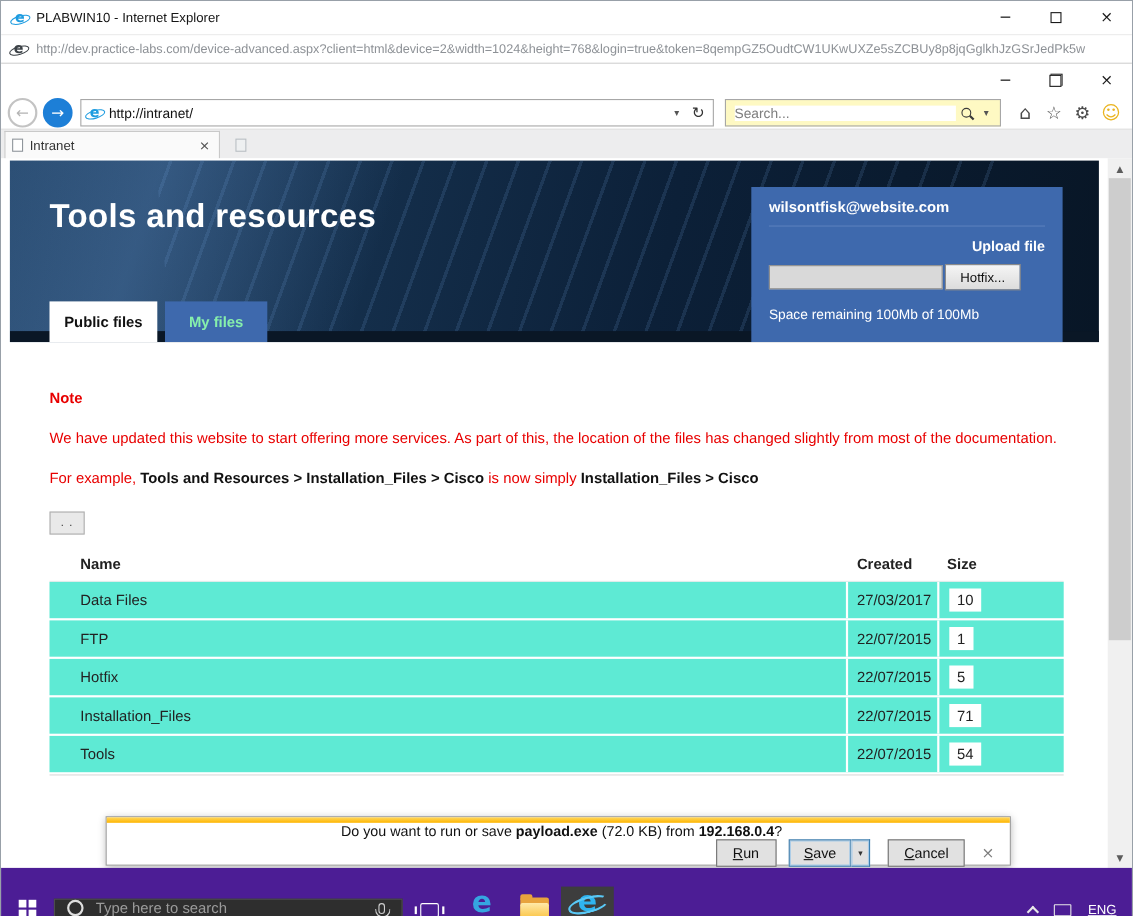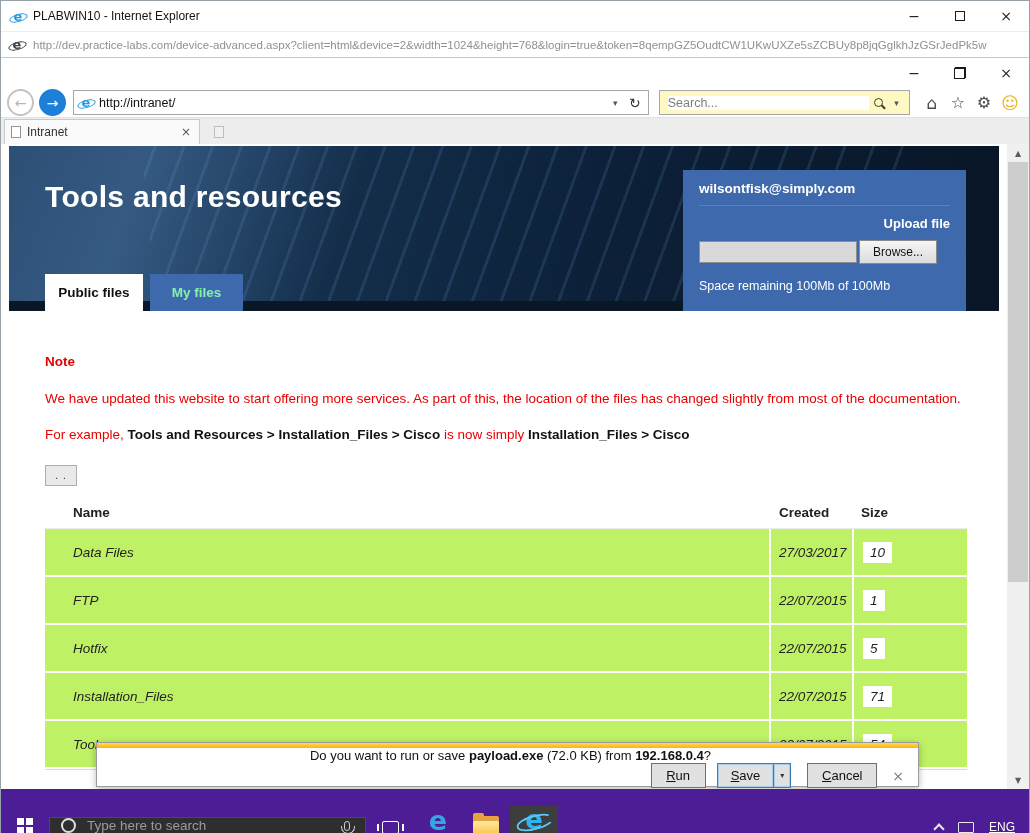--- a/index.html
+++ b/index.html
@@ -83,21 +83,21 @@
 
   .content { padding:0 32px 0 36px; }
   .note-title { color:#e80000; font-weight:bold; font-size:13.5px; margin-top:43px; }
   .note-body { color:#e80000; font-size:13.5px; margin-top:22px; white-space:nowrap; }
   .example { color:#e80000; font-size:13.5px; margin-top:21px; white-space:nowrap; }
   .example b { color:#111; }
   .upbtn { margin-top:23px; width:32px; height:21px; background:#e9e9e9; border:1px solid #aeaeae; font-size:10px; color:#333; letter-spacing:1px; display:flex; align-items:center; justify-content:center; font-family:inherit; }
 
   .ftable { margin-top:11px; border-bottom:1px solid #dadada; }
   .thead { display:flex; align-items:center; height:32px; font-weight:bold; font-size:13.5px; color:#222; border-bottom:1px solid #ececec; }
-  .trow { display:flex; align-items:center; height:46px; margin-bottom:2px; font-size:13.5px; color:#222; background:#bef264;font-style:italic; }
+  .trow { display:flex; align-items:center; height:33px; margin-bottom:2px; font-size:13.5px; color:#222; background:#5eead4; }
   .c-name { flex:1; padding-left:28px; }
   .c-created { width:83px; flex:none; }
   .c-size { width:115px; flex:none; padding-left:9px; }
   .trow .c-created, .trow .c-size { border-left:2px solid #fff; align-self:stretch; display:flex; align-items:center; }
   .trow .c-created { padding-left:8px; }
   .thead .c-created { padding-left:10px; }
   .badge { background:#fff; padding:3px 7px; display:inline-block; }
 
   
   .notif { position:absolute; left:95px; top:598px; width:823px; height:45px; background:#fff; border:1px solid #9b9b9b; box-shadow:0 2px 7px rgba(0,0,0,0.28); }
@@ -220,25 +220,25 @@
     </div>
 
     <div class="viewport">
       <div class="webpage">
 
         <div class="hero">
           <h1>Tools and resources</h1>
           <div class="strip"></div>
 
           <div class="panel">
-            <div class="email">wilsontfisk@simply.com</div>
+            <div class="email">wilsontfisk@website.com</div>
             <div class="uplabel">Upload file</div>
             <div class="uprow">
               <div class="filefield"></div>
-              <button class="browse">Browse...</button>
+              <button class="browse">Hotfix...</button>
             </div>
             <div class="space">Space remaining 100Mb of 100Mb</div>
           </div>
 
           <div class="ptabs">
             <div class="ptab pub">Public files</div>
             <div class="ptab mine">My files</div>
           </div>
         </div>
 

